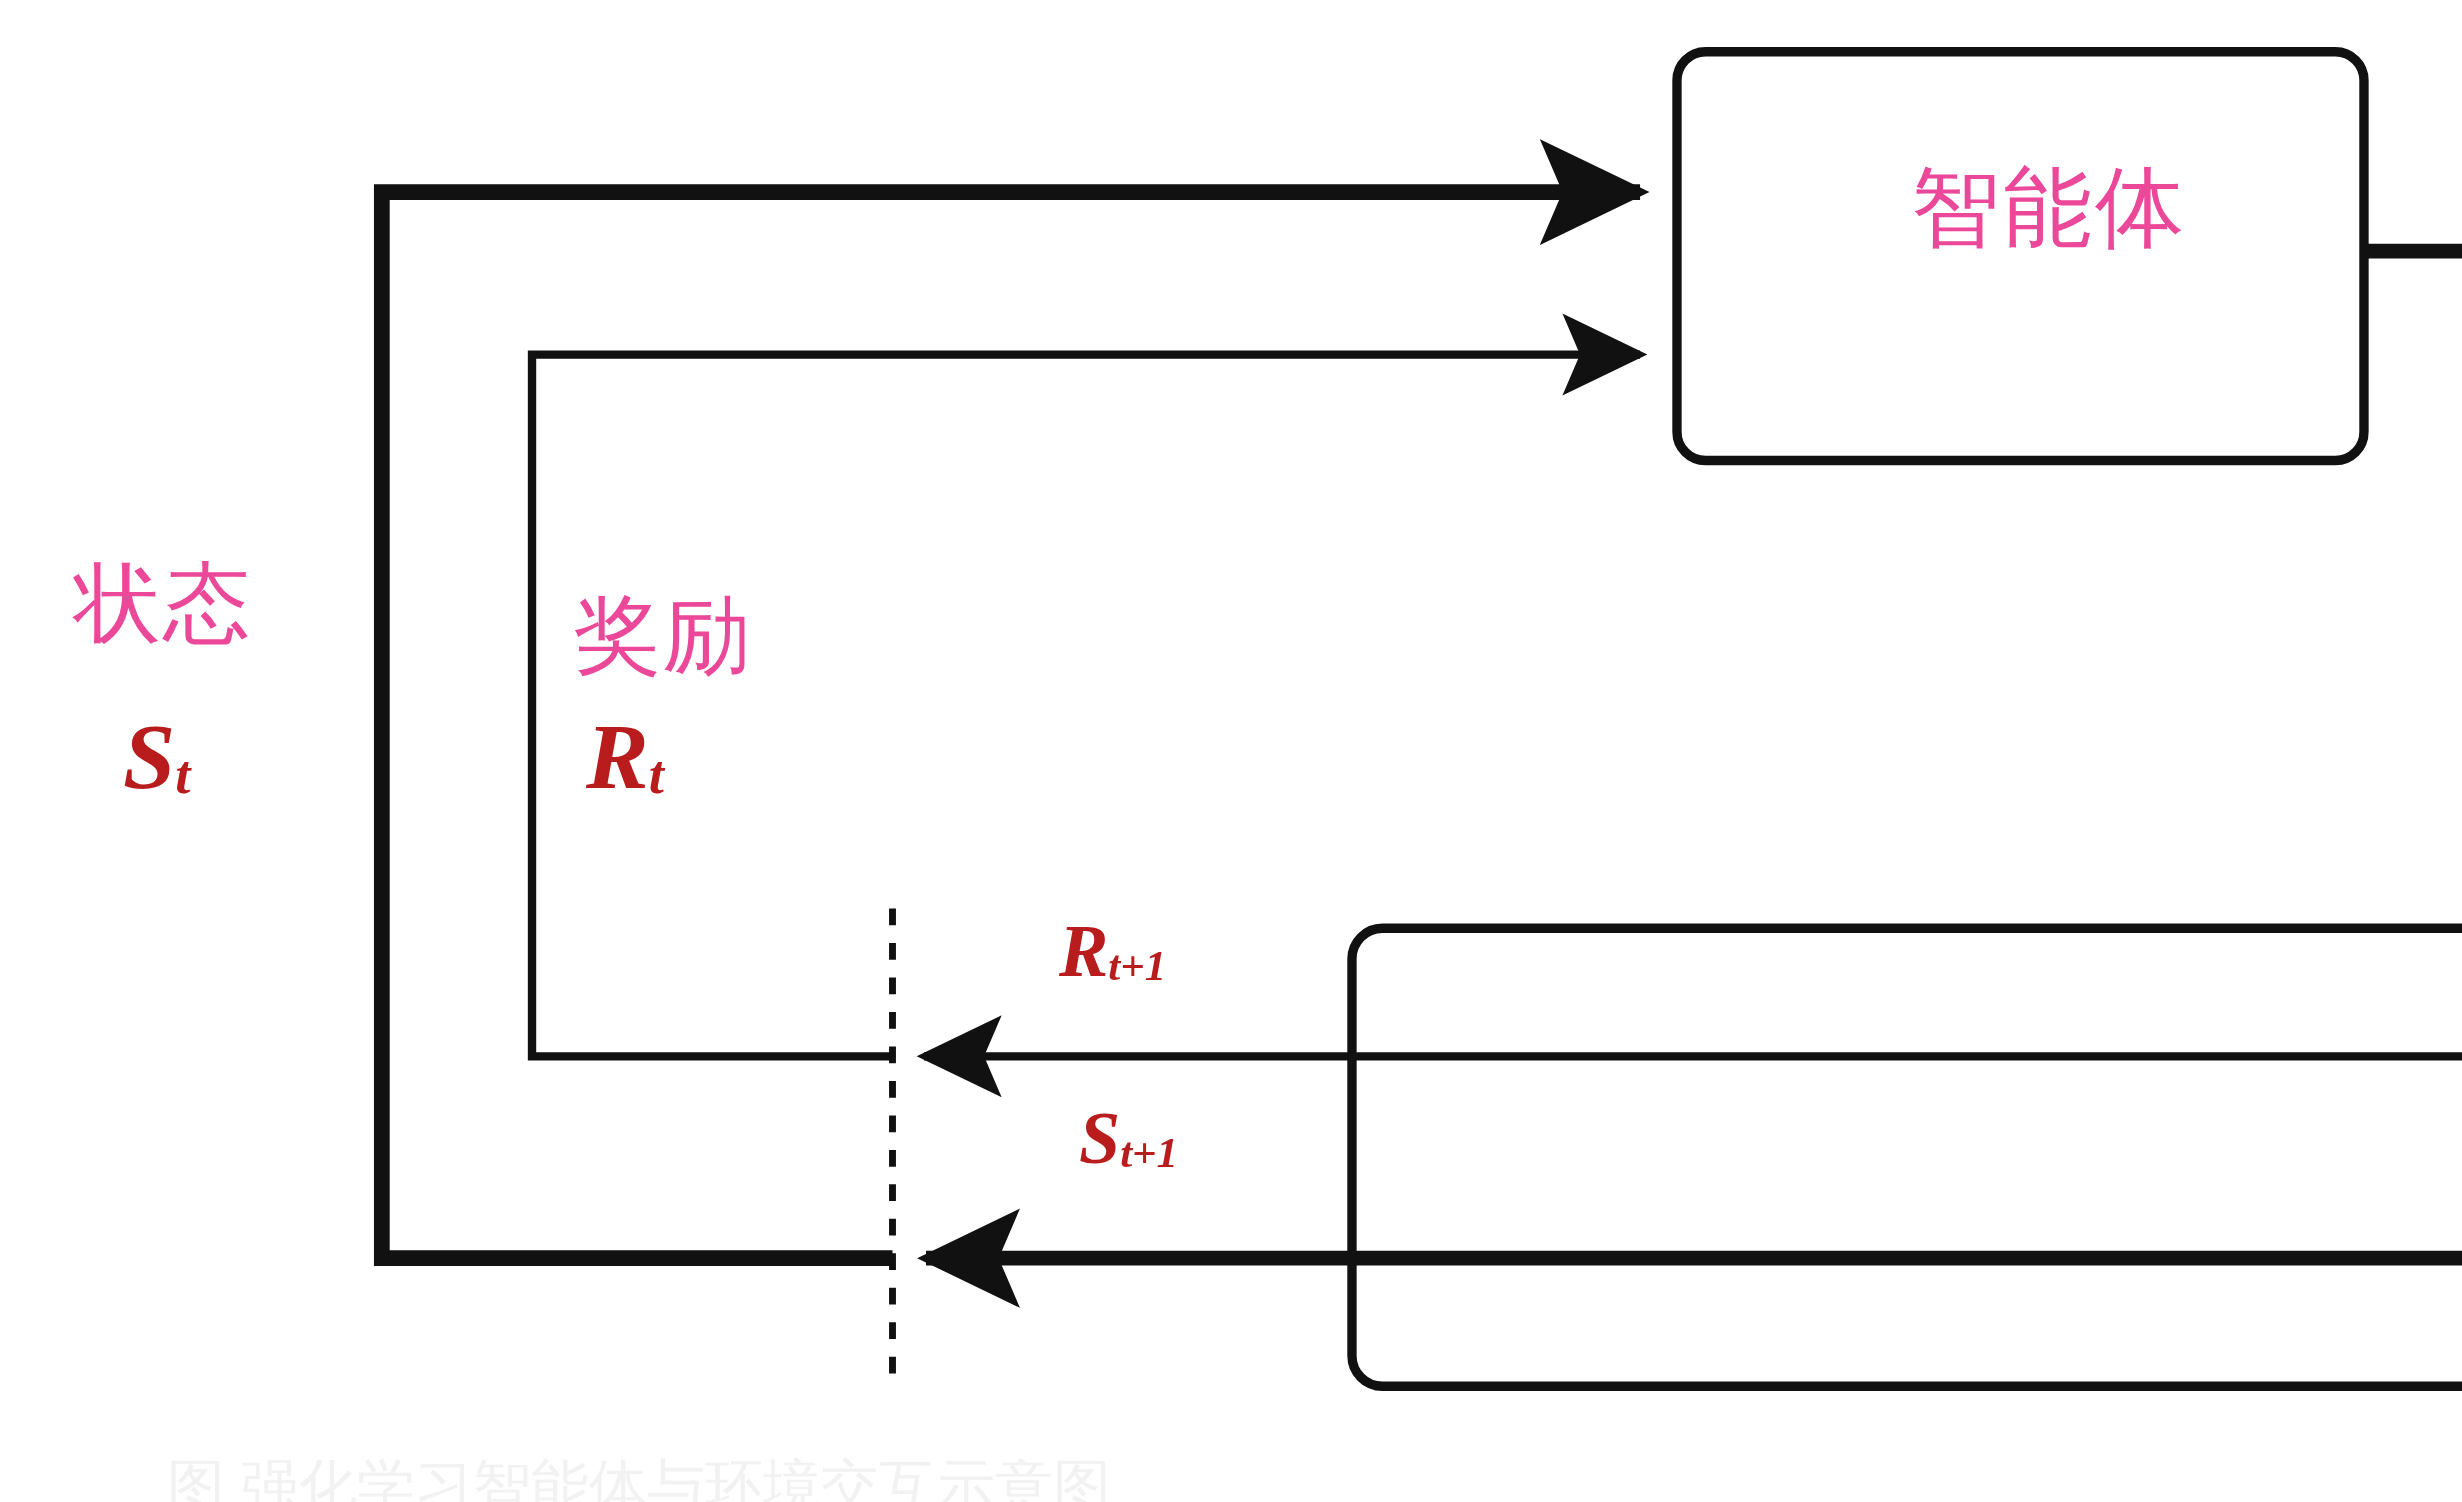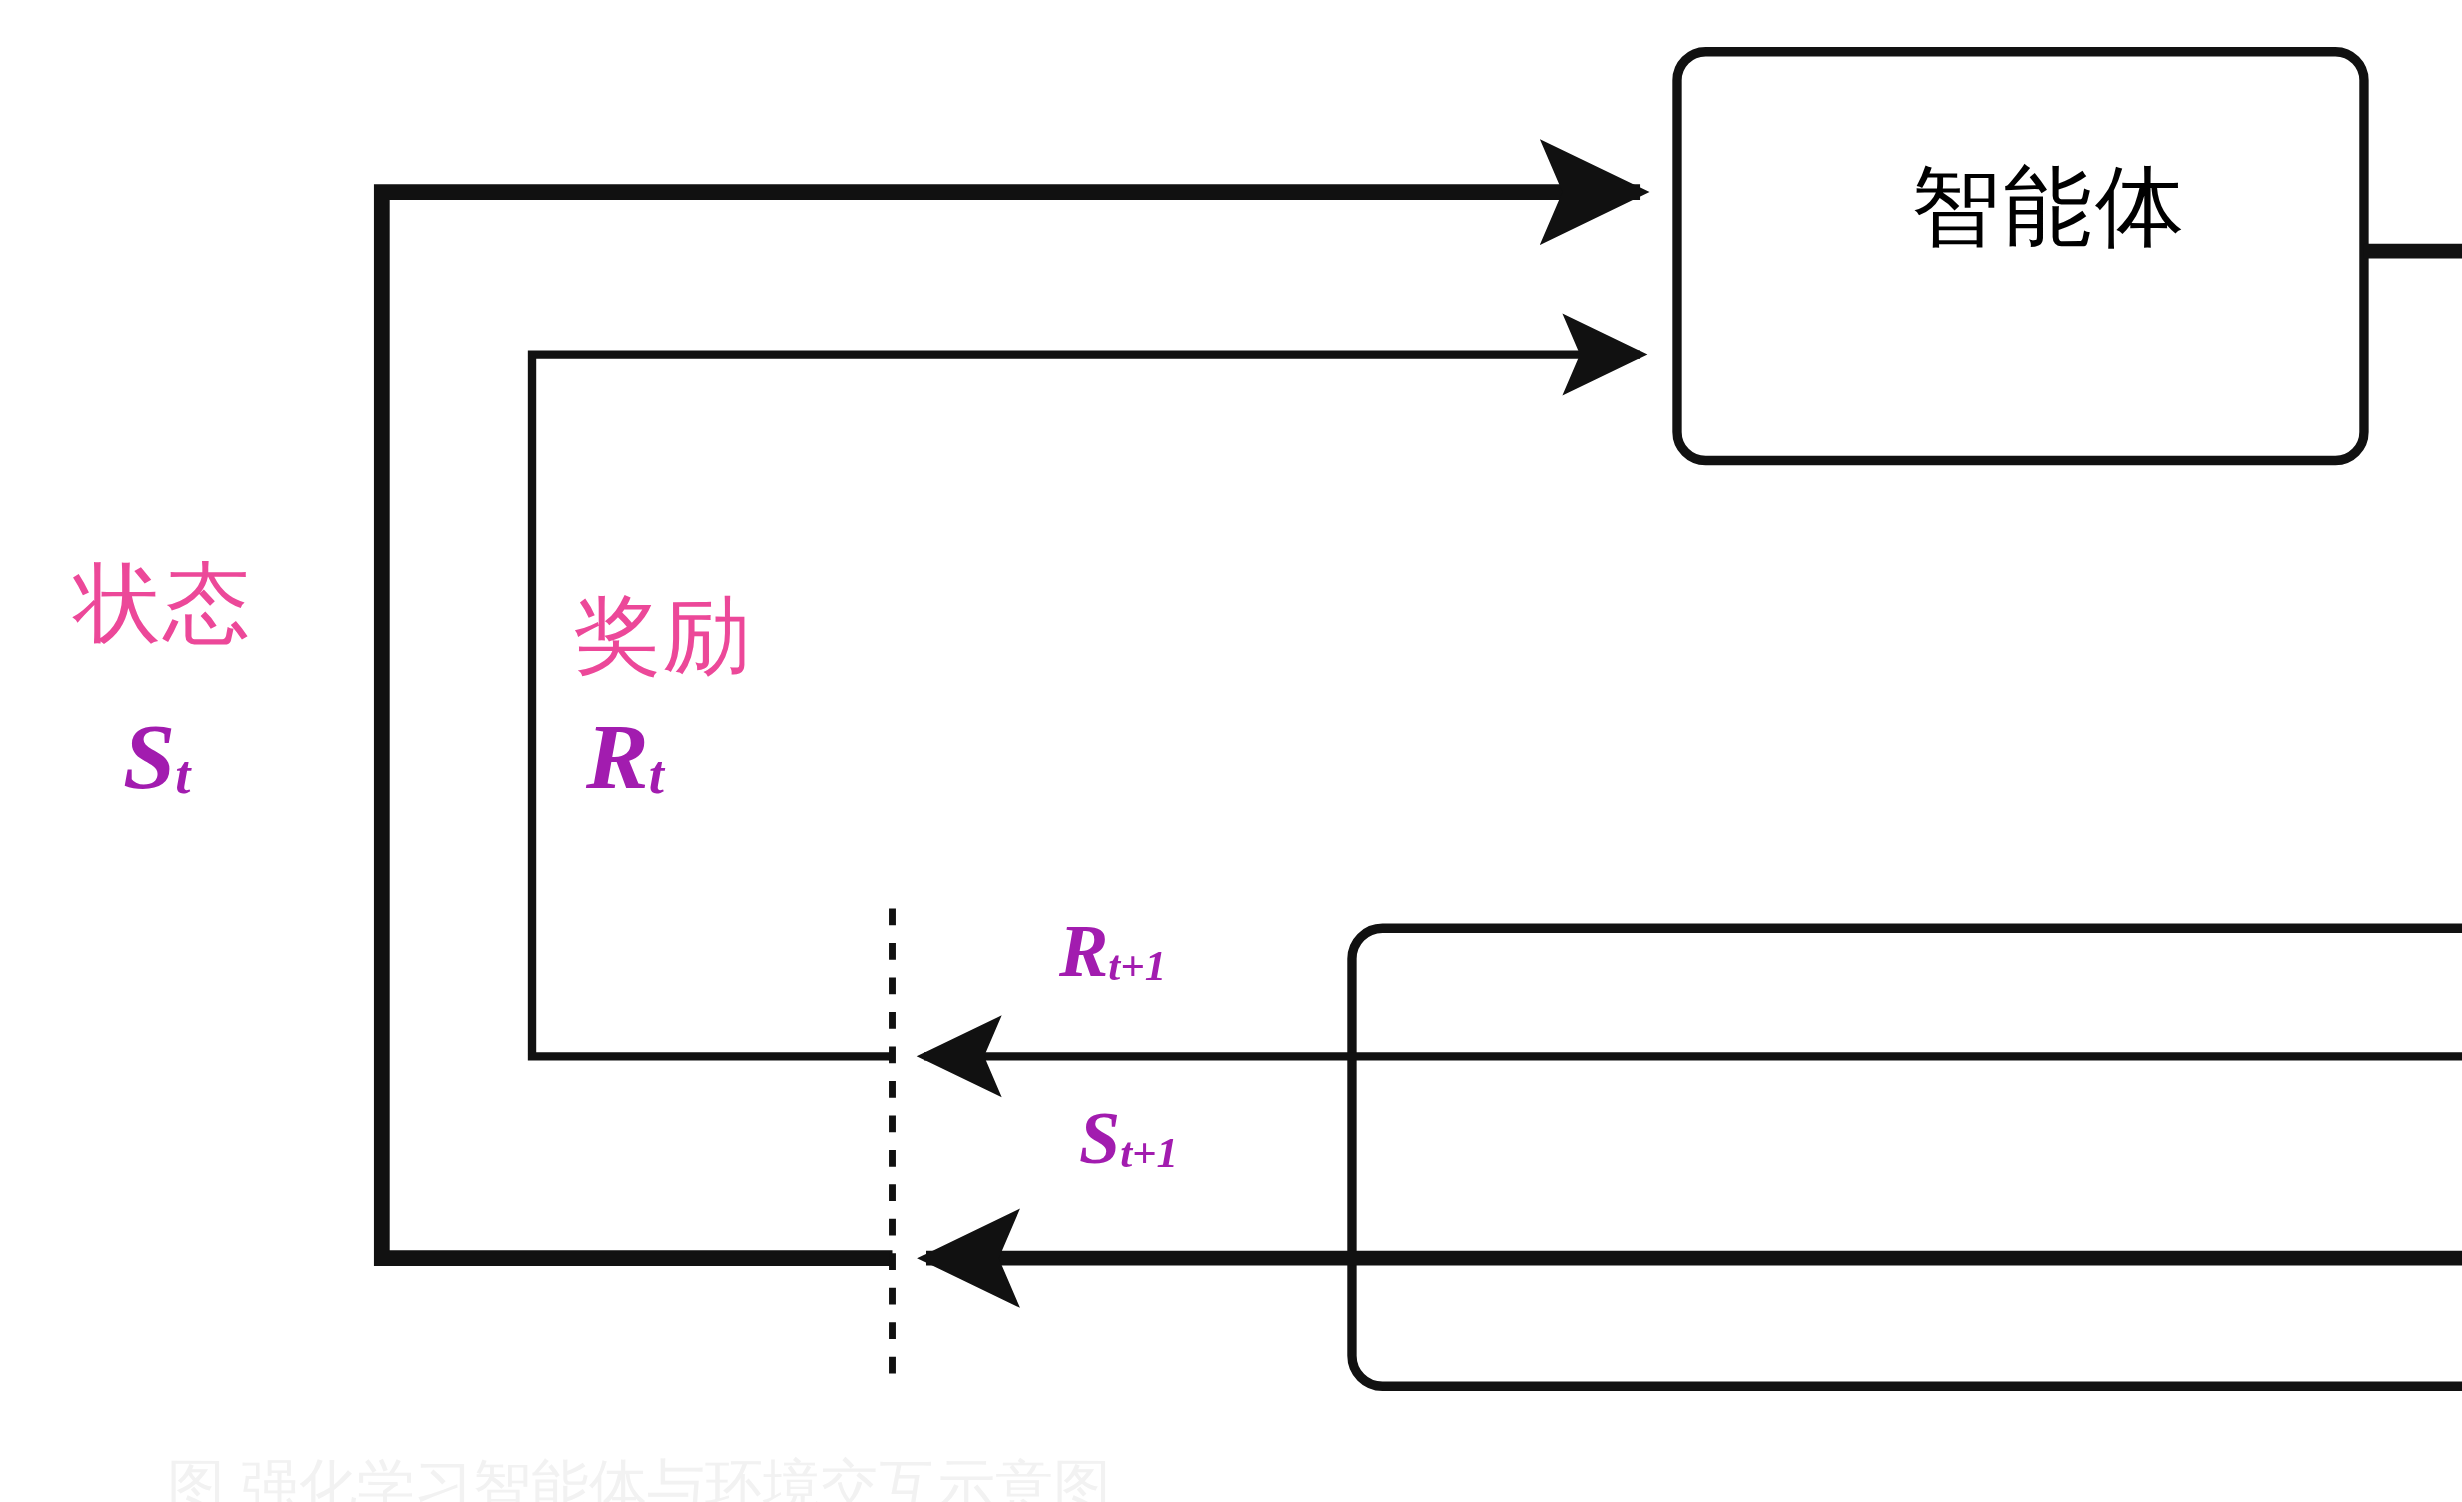--- a/index.html
+++ b/index.html
@@ -17,22 +17,22 @@
   }
   #diagram-svg {
     position: absolute;
     left: 0;
     top: 0;
     width: 3940px;
     height: 1502px;
   }
   .node-label {
     position: absolute;
-    color: #000000;
-    font-family: Liberation Serif, serif;
+    color: #ec4899;
+    font-family: Liberation Sans, sans-serif;
     font-weight: 400;
     white-space: nowrap;
     line-height: 1;
   }
   .box-label {
     font-size: 89px;
     letter-spacing: 3px;
   }
   .side-label-cn {
     position: absolute;
@@ -41,21 +41,21 @@
     color: #ec4899;
     white-space: nowrap;
     line-height: 1;
     letter-spacing: 2px;
   }
   .sym {
     position: absolute;
     font-family: "Liberation Serif", "DejaVu Serif", serif;
     font-style: italic;
     font-weight: 700;
-    color: #a21caf;
+    color: #b91c1c;
     white-space: nowrap;
     line-height: 1;
   }
   .sym-big { font-size: 94px; }
   .sym-mid { font-size: 74px; }
   .sym sub {
     font-size: 0.58em;
     font-style: italic;
     font-weight: 700;
     vertical-align: -0.10em;

